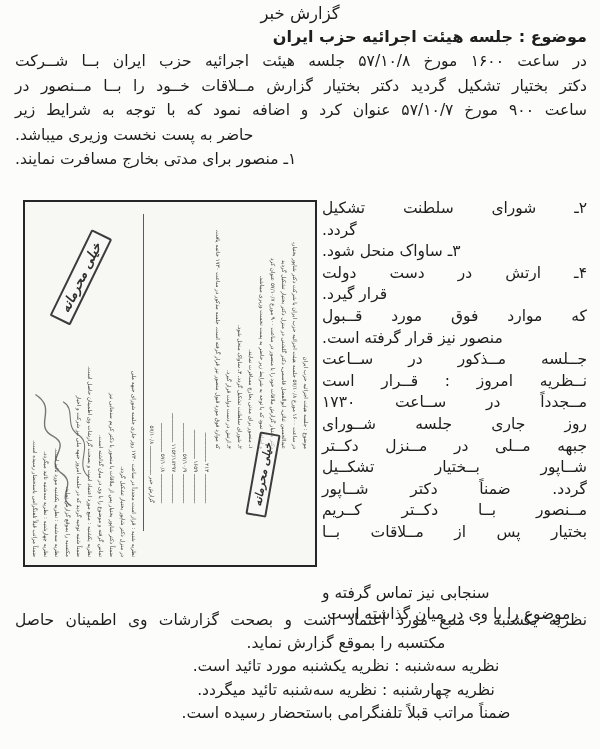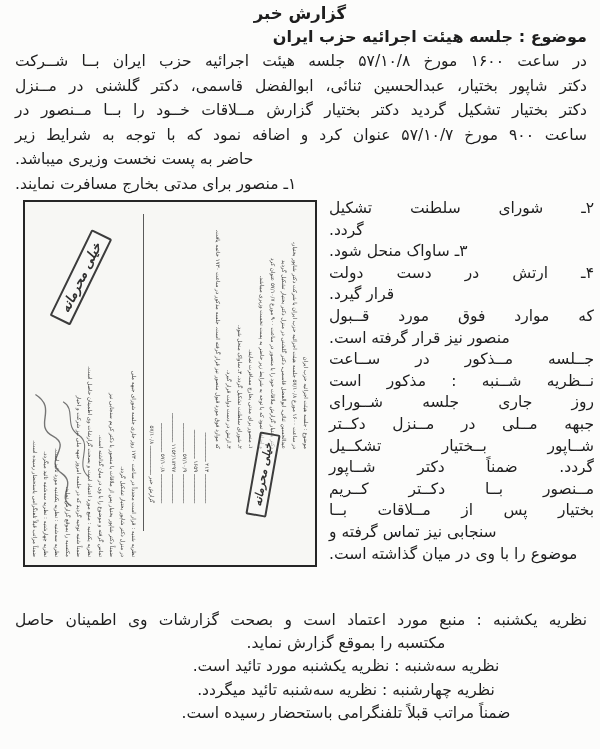--- a/index.html
+++ b/index.html
@@ -3,34 +3,34 @@
 <meta charset="utf-8">
 <style>
   html,body{margin:0;padding:0;}
   body{background:#e8e8e8;font-family:"DejaVu Sans",sans-serif;}
   .page{
     position:relative;width:600px;height:749px;margin:0 auto;
     background:#fcfcfb;color:#1e1e1e;direction:rtl;overflow:hidden;
   }
   .title{
     position:absolute;top:4px;left:0;width:100%;text-align:center;
-    font-size:16.5px;font-weight:bold;letter-spacing:.5px;
+    font-size:16.5px;font-weight:normal;letter-spacing:.5px;
   }
   .subject{
     position:absolute;top:27px;right:13px;left:15px;text-align:right;
     font-size:16px;font-weight:bold;
   }
   .para{position:absolute;font-size:15.5px;}
   .p1{top:49px;right:13px;left:15px;line-height:24.5px;}
-  .col{top:198px;right:6px;width:265px;line-height:21.6px;}
+  .col{top:198px;right:13px;width:265px;line-height:21.6px;}
   .bottom{top:609px;right:13px;left:15px;line-height:23.2px;}
   .para div{text-align:left;}
   .para div.j{text-align:justify;text-align-last:justify;-moz-text-align-last:justify;}
   .para div.c{text-align:center;position:relative;right:-45px;}
-  .para div.i1{padding-left:0;margin-right:40px;}
+  .para div.i1{padding-left:0;margin-right:40px;margin-top:39px;}
   .para div.i2{margin-right:16px;}
   
   .scanbox{
     position:absolute;left:23px;top:200px;width:290px;height:363px;
     border:2px solid #262626;background:#f7f7f4;overflow:hidden;
   }
   .scan-rot{
     position:absolute;left:0;top:0;width:359px;height:286px;
     transform-origin:0 0;transform:rotate(90deg) translateY(-286px);
     direction:rtl;
@@ -56,21 +56,20 @@
 <body>
 
 <div class="page">
 
   <div class="title">گزارش خبر</div>
 
   <div class="subject">موضوع : جلسه هیئت اجرائیه حزب ایران</div>
 
   <div class="para p1">
       <div class="j">در ساعت ۱۶۰۰ مورخ ۵۷/۱۰/۸ جلسه هیئت اجرائیه حزب ایران بــا شــرکت</div>
-      <div class="j">دکتر شاپور بختیار، عبدالحسین ثنائی، ابوالفضل قاسمی، دکتر گلشنی در مــنزل</div>
       <div class="j">دکتر بختیار تشکیل گردید دکتر بختیار گزارش مــلاقات خــود را بــا مــنصور در</div>
       <div class="j">ساعت ۹۰۰ مورخ ۵۷/۱۰/۷ عنوان کرد و اضافه نمود که با توجه به شرایط زیر</div>
       <div class="r">حاضر به پست نخست وزیری میباشد.</div>
       <div class="r">۱ـ منصور برای مدتی بخارج مسافرت نمایند.</div>
     </div>
 
   <div class="scanbox">
     <div class="scan-rot">
         <div class="b">موضوع : جلسه هیئت اجرائیه حزب ایران</div>
         <div class="b">در ساعت ۱۶۰۰ مورخ ۵۷/۱۰/۸ جلسه هیئت اجرائیه حزب ایران با شرکت دکتر شاپور بختیار،</div>
@@ -109,21 +108,22 @@
 
   <div class="para col">
       <div class="j">۲ـ شورای سلطنت تشکیل</div>
       <div class="r">گردد.</div>
       <div class="r">۳ـ ساواک منحل شود.</div>
       <div class="j">۴ـ ارتش در دست دولت</div>
       <div class="r">قرار گیرد.</div>
       <div class="j">که موارد فوق مورد قــبول</div>
       <div class="r">منصور نیز قرار گرفته است.</div>
       <div class="j">جــلسه مــذکور در ســاعت</div>
-      <div class="j">نــظریه شــنبه : مذکور است</div>
+      <div class="j">نــظریه امروز : قــرار است</div>
+      <div class="j">مــجدداً در ســاعت ۱۷۳۰</div>
       <div class="j">روز جاری جلسه شــورای</div>
       <div class="j">جبهه مــلی در مــنزل دکــتر</div>
       <div class="j">شــاپور بــختیار تشکــیل</div>
       <div class="j">گردد. ضمناً دکتر شــاپور</div>
       <div class="j">مــنصور بــا دکــتر کــریم</div>
       <div class="j">بختیار پس از مــلاقات بــا</div>
       <div class="r i1">سنجابی نیز تماس گرفته و</div>
       <div class="r i2">موضوع را با وی در میان گذاشته است.</div>
     </div>
 

